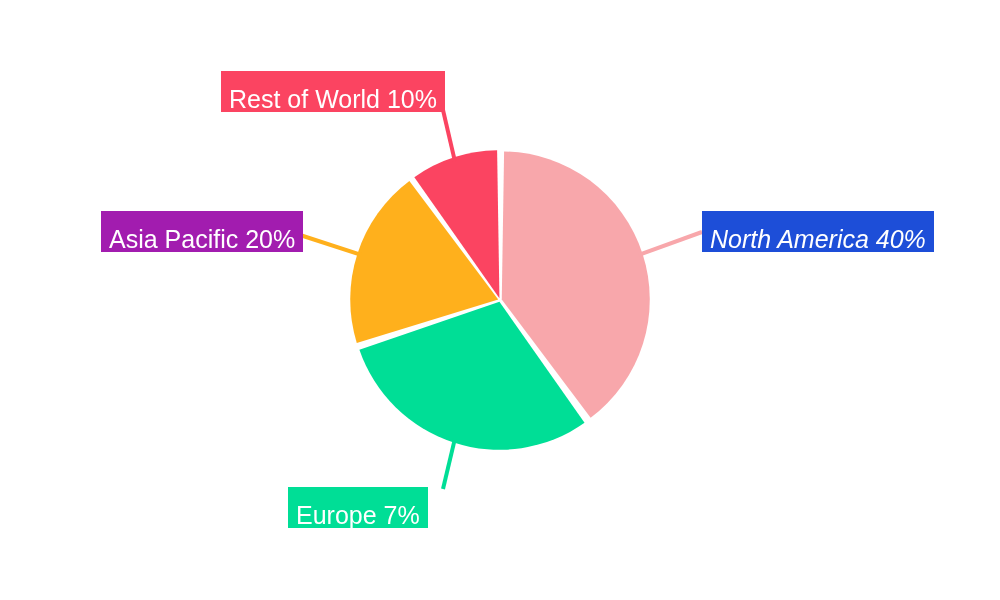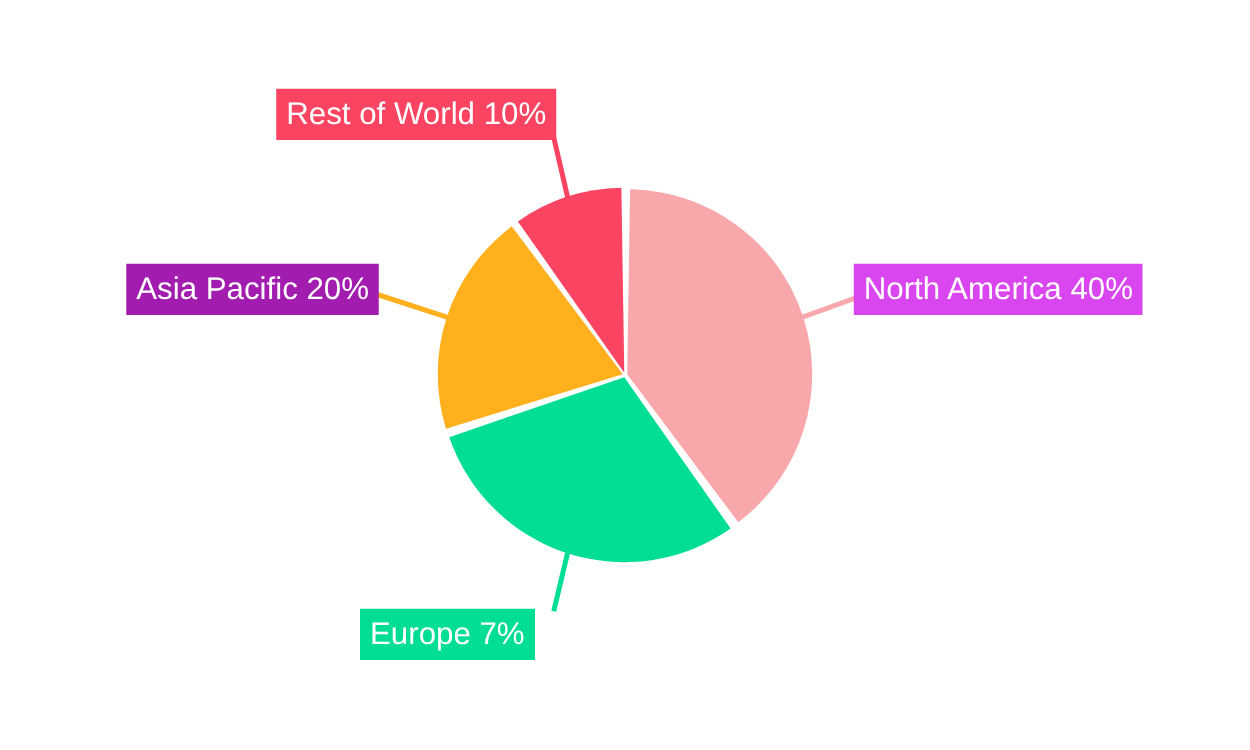--- a/index.html
+++ b/index.html
@@ -23,21 +23,21 @@
     position: absolute;
     left: 0;
     top: 0;
     width: 1000px;
     height: 600px;
     display: block;
   }
   .callout-label {
     position: absolute;
     display: flex;
-    align-items: center;
+    align-items: flex-end;
     box-sizing: border-box;
     color: #ffffff;
     font-size: 25px;
     line-height: 1;
     letter-spacing: 0px;
     white-space: nowrap;
     padding: 0 8px;
     height: 41px;
   }
 </style>
@@ -54,21 +54,21 @@
         <path d="M 499.43 298.23 L 414.32 177.14 A 148 148 0 0 1 497.10 150.25 Z" fill="#fb4461"></path>
       </g>
     <g id="leader-lines">
         <line x1="638.85" y1="254.88" x2="702" y2="232" stroke="#f8a7ab" stroke-width="4" stroke-linecap="butt"></line>
         <line x1="454.88" y1="438.85" x2="443" y2="489" stroke="#00de96" stroke-width="4" stroke-linecap="butt"></line>
         <line x1="361.15" y1="254.88" x2="297" y2="234" stroke="#ffb01c" stroke-width="4" stroke-linecap="butt"></line>
         <line x1="454.88" y1="161.15" x2="443" y2="110" stroke="#fb4461" stroke-width="4" stroke-linecap="butt"></line>
       </g>
   </svg>
 
-  <div class="callout-label" style="left:683px; top:211px; background:#d946ef;">
+  <div class="callout-label" style="left:702px; top:211px; background:#1d4ed8;font-style:italic;">
     <span>North America 40%</span>
   </div>
 
   <div class="callout-label" style="left:288px; top:487px; background:#00de96;">
     <span>Europe 7%</span>
   </div>
 
   <div class="callout-label" style="left:101px; top:211px; background:#a21caf;">
     <span>Asia Pacific 20%</span>
   </div>

